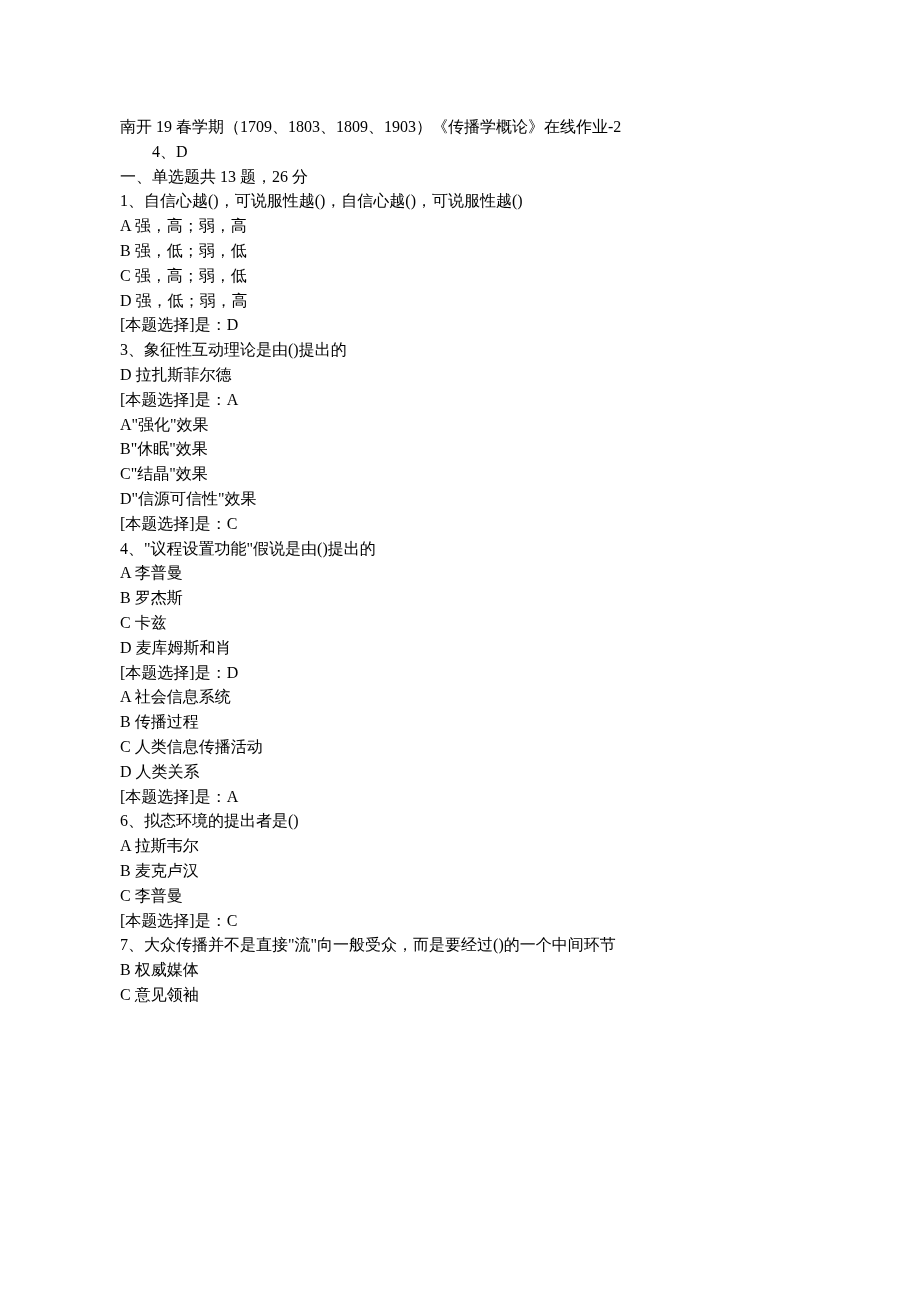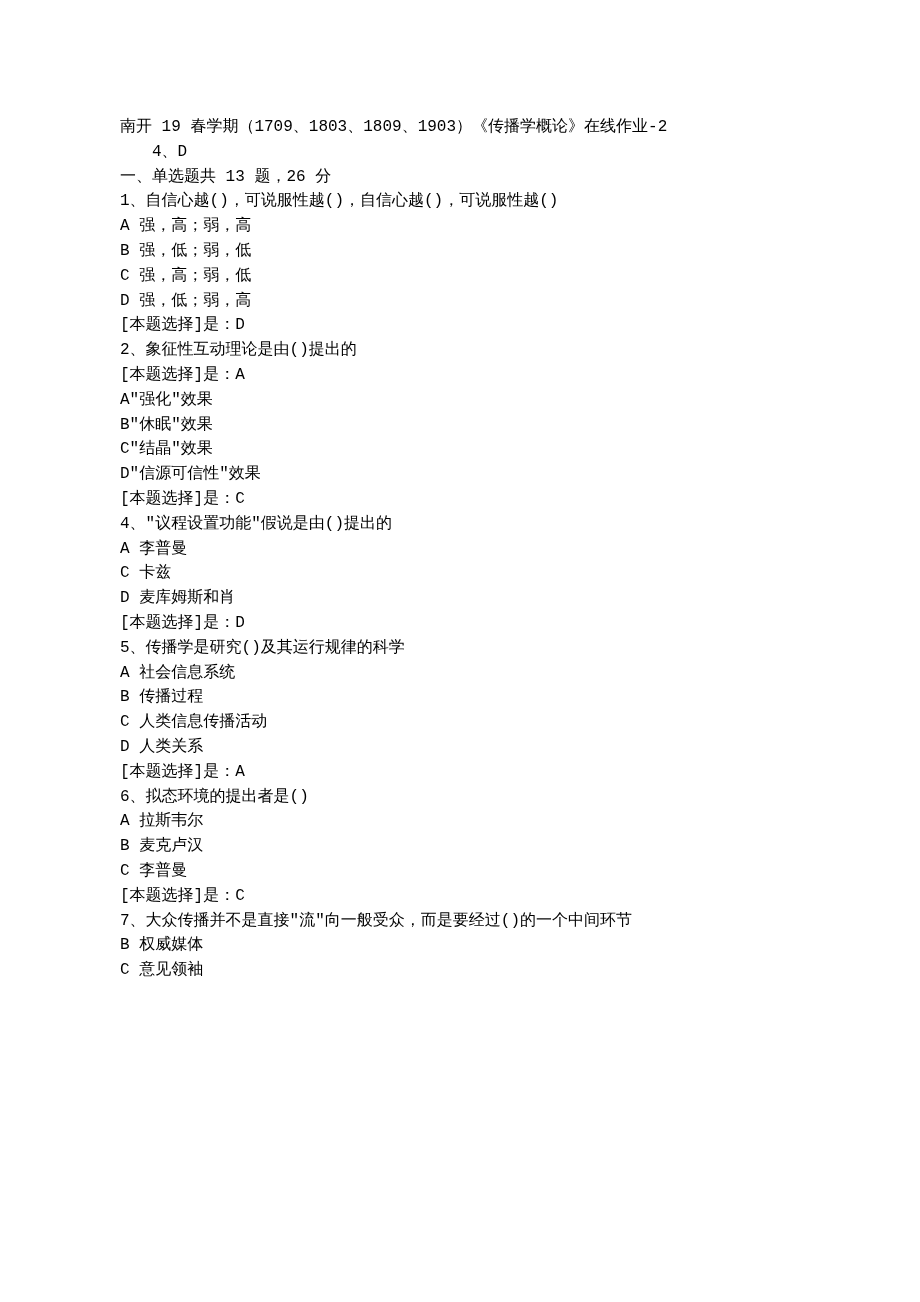--- a/index.html
+++ b/index.html
@@ -8,21 +8,20 @@
       line-height: 1.55;
       background: #ffffff;
       color: #000000;
       margin: 0;
       padding: 115px 120px 60px 120px;
       width: 920px;
       box-sizing: border-box;
     }
     .line {
       white-space: pre-wrap;
-      font-family: Liberation Mono, monospace;
     }
     .indent {
       padding-left: 2em;
     }
   </style>
 </head>
 <body>
 
 <div class="line">南开 19 春学期（1709、1803、1809、1903）《传播学概论》在线作业-2</div>
 <div class="line indent">4、D</div>
@@ -31,42 +30,43 @@
 <div>
   <div class="line">1、自信心越()，可说服性越()，自信心越()，可说服性越()</div>
   <div class="line">A 强，高；弱，高</div>
   <div class="line">B 强，低；弱，低</div>
   <div class="line">C 强，高；弱，低</div>
   <div class="line">D 强，低；弱，高</div>
   <div class="line">[本题选择]是：D</div>
 </div>
 
 <div>
-  <div class="line">2、象征性互动理论是由()提出的</div>
+  <div class="line">3、象征性互动理论是由()提出的</div>
+  <div class="line">D 拉扎斯菲尔德</div>
   <div class="line">[本题选择]是：A</div>
 </div>
 
 <div>
   <div class="line">A"强化"效果</div>
   <div class="line">B"休眠"效果</div>
   <div class="line">C"结晶"效果</div>
   <div class="line">D"信源可信性"效果</div>
   <div class="line">[本题选择]是：C</div>
 </div>
 
 <div>
   <div class="line">4、"议程设置功能"假说是由()提出的</div>
   <div class="line">A 李普曼</div>
+  <div class="line">B 罗杰斯</div>
   <div class="line">C 卡兹</div>
   <div class="line">D 麦库姆斯和肖</div>
   <div class="line">[本题选择]是：D</div>
 </div>
 
 <div>
-  <div class="line">5、传播学是研究()及其运行规律的科学</div>
   <div class="line">A 社会信息系统</div>
   <div class="line">B 传播过程</div>
   <div class="line">C 人类信息传播活动</div>
   <div class="line">D 人类关系</div>
   <div class="line">[本题选择]是：A</div>
 </div>
 
 <div>
   <div class="line">6、拟态环境的提出者是()</div>
   <div class="line">A 拉斯韦尔</div>

